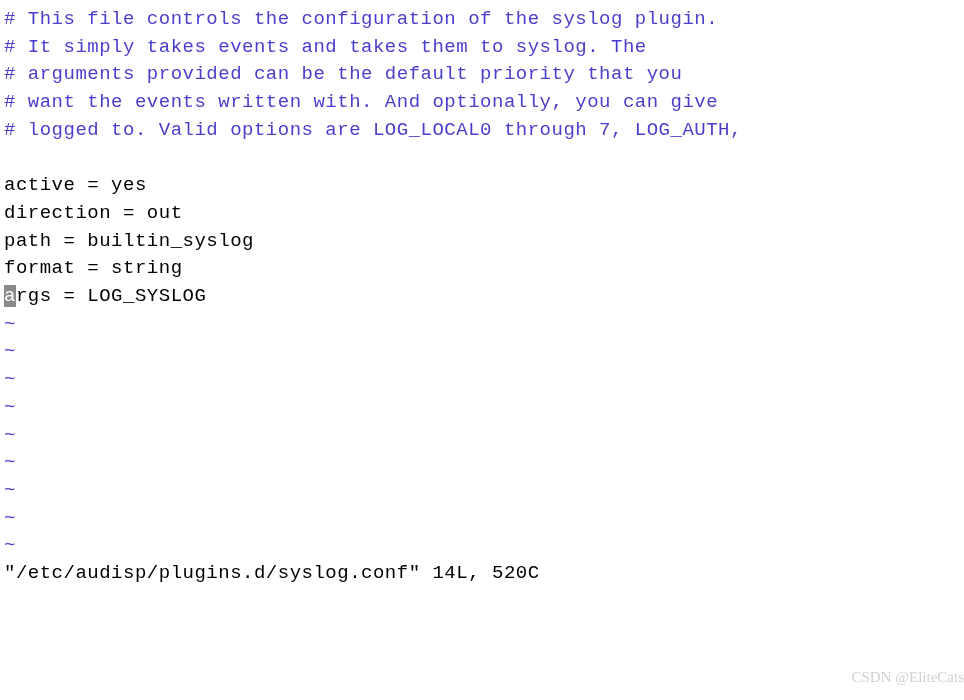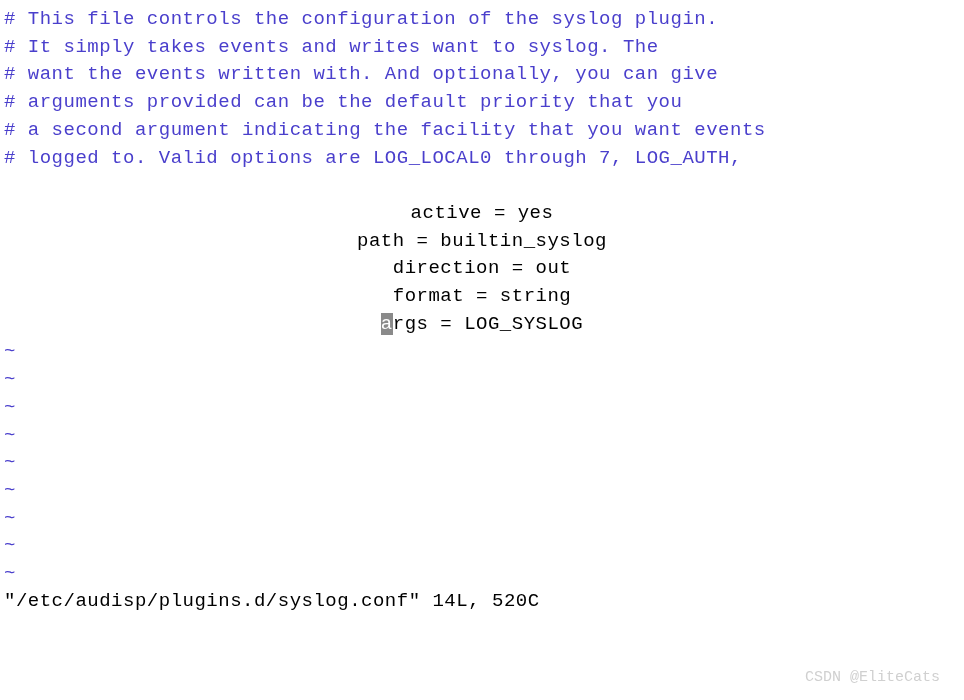--- a/index.html
+++ b/index.html
@@ -18,61 +18,59 @@
       position: relative;
       width: 964px;
       height: 700px;
       overflow: hidden;
     }
     .comment {
       color: #4a3fcc;
     }
     .config-line {
       color: #000000;
-      text-align: center;
     }
     .tilde {
       color: #4a3fcc;
     }
     .cursor-char {
       background: #8a8a8a;
       color: #ffffff;
     }
     .status-line {
       color: #000000;
     }
     .watermark {
       position: absolute;
-      right: 24px;
+      right: 0;
       bottom: 8px;
       color: #d0d0d0;
-      font-family: Liberation Mono, monospace;
+      font-family: Liberation Serif, serif;
       font-size: 15px;
       letter-spacing: 0;
       pointer-events: none;
     }
     .line {
       white-space: pre;
       min-height: 27.7px;
     }
   </style>
 </head>
 <body>
 
 <div>
   <div class="line comment"># This file controls the configuration of the syslog plugin.</div>
-  <div class="line comment"># It simply takes events and writes want to syslog. The</div>
+  <div class="line comment"># It simply takes events and takes them to syslog. The</div>
+  <div class="line comment"># arguments provided can be the default priority that you</div>
   <div class="line comment"># want the events written with. And optionally, you can give</div>
-  <div class="line comment"># arguments provided can be the default priority that you</div>
-  <div class="line comment"># a second argument indicating the facility that you want events</div>
   <div class="line comment"># logged to. Valid options are LOG_LOCAL0 through 7, LOG_AUTH,</div>
   <div class="line"> </div>
   <div class="line config-line">active = yes</div>
+  <div class="line config-line">direction = out</div>
   <div class="line config-line">path = builtin_syslog</div>
-  <div class="line config-line">direction = out</div>
   <div class="line config-line">format = string</div>
   <div class="line config-line"><span class="cursor-char">a</span><span>rgs = LOG_SYSLOG</span></div>
   <div class="line tilde">~</div>
   <div class="line tilde">~</div>
   <div class="line tilde">~</div>
   <div class="line tilde">~</div>
   <div class="line tilde">~</div>
   <div class="line tilde">~</div>
   <div class="line tilde">~</div>
   <div class="line tilde">~</div>

